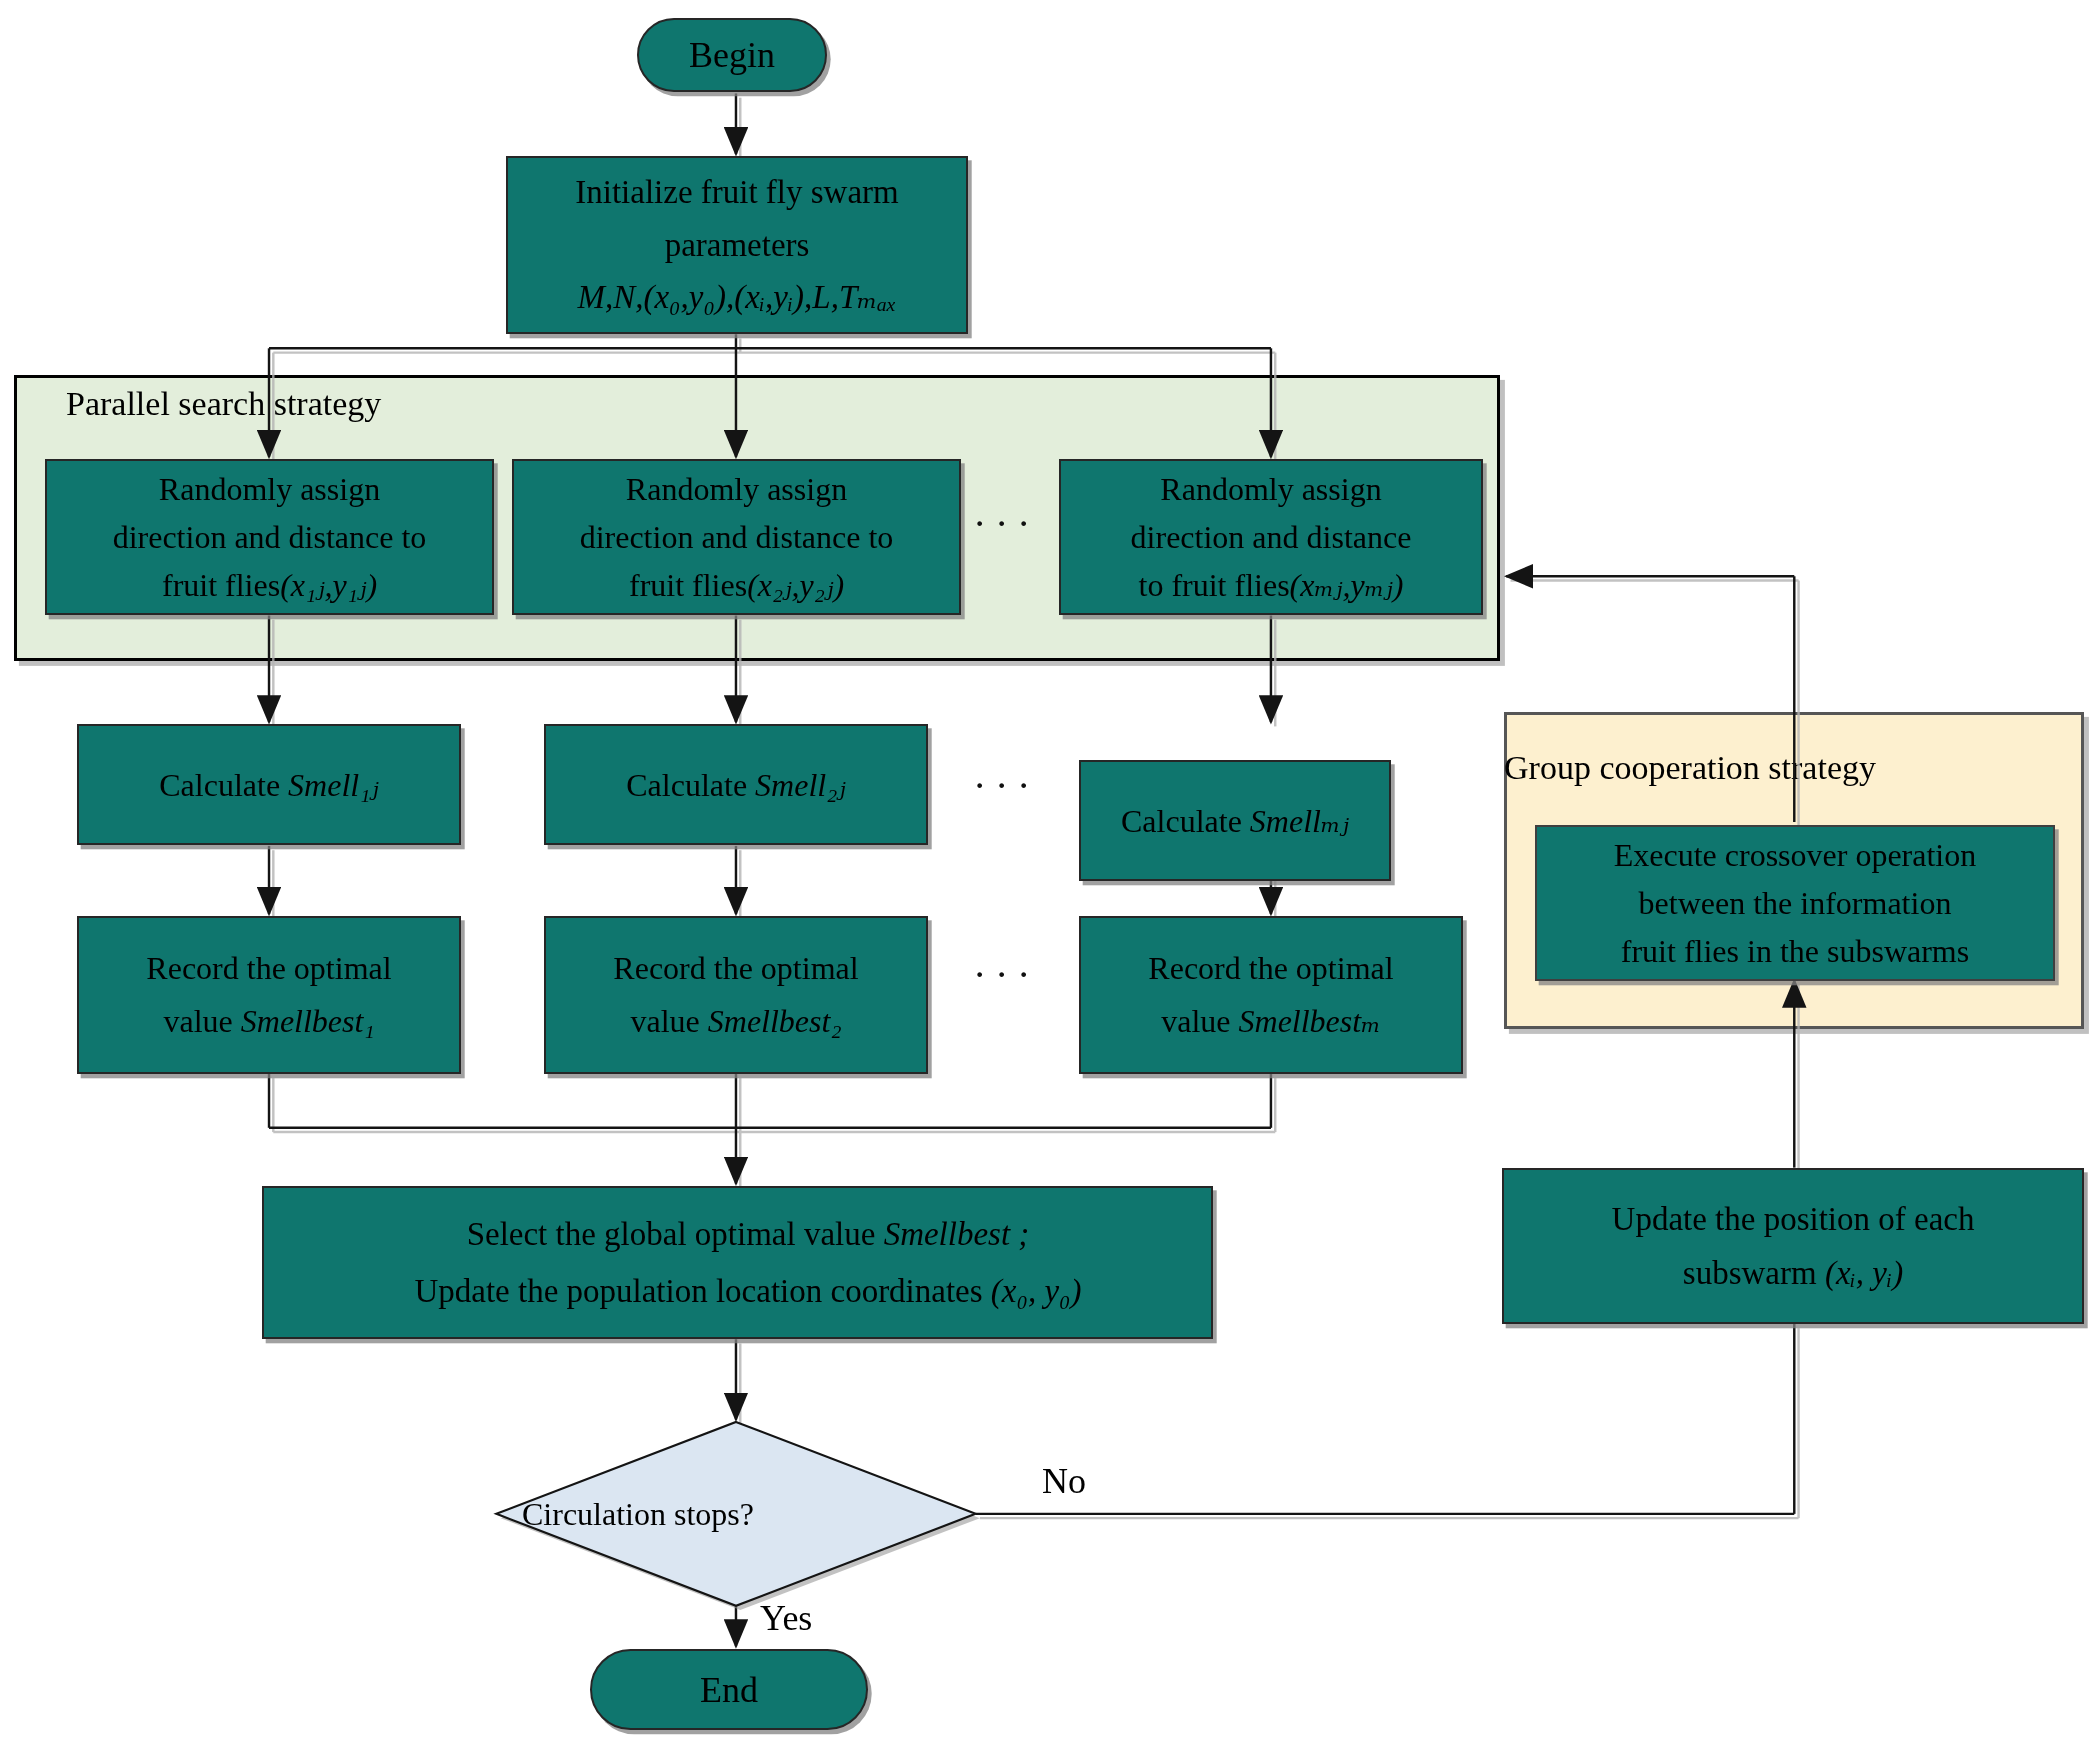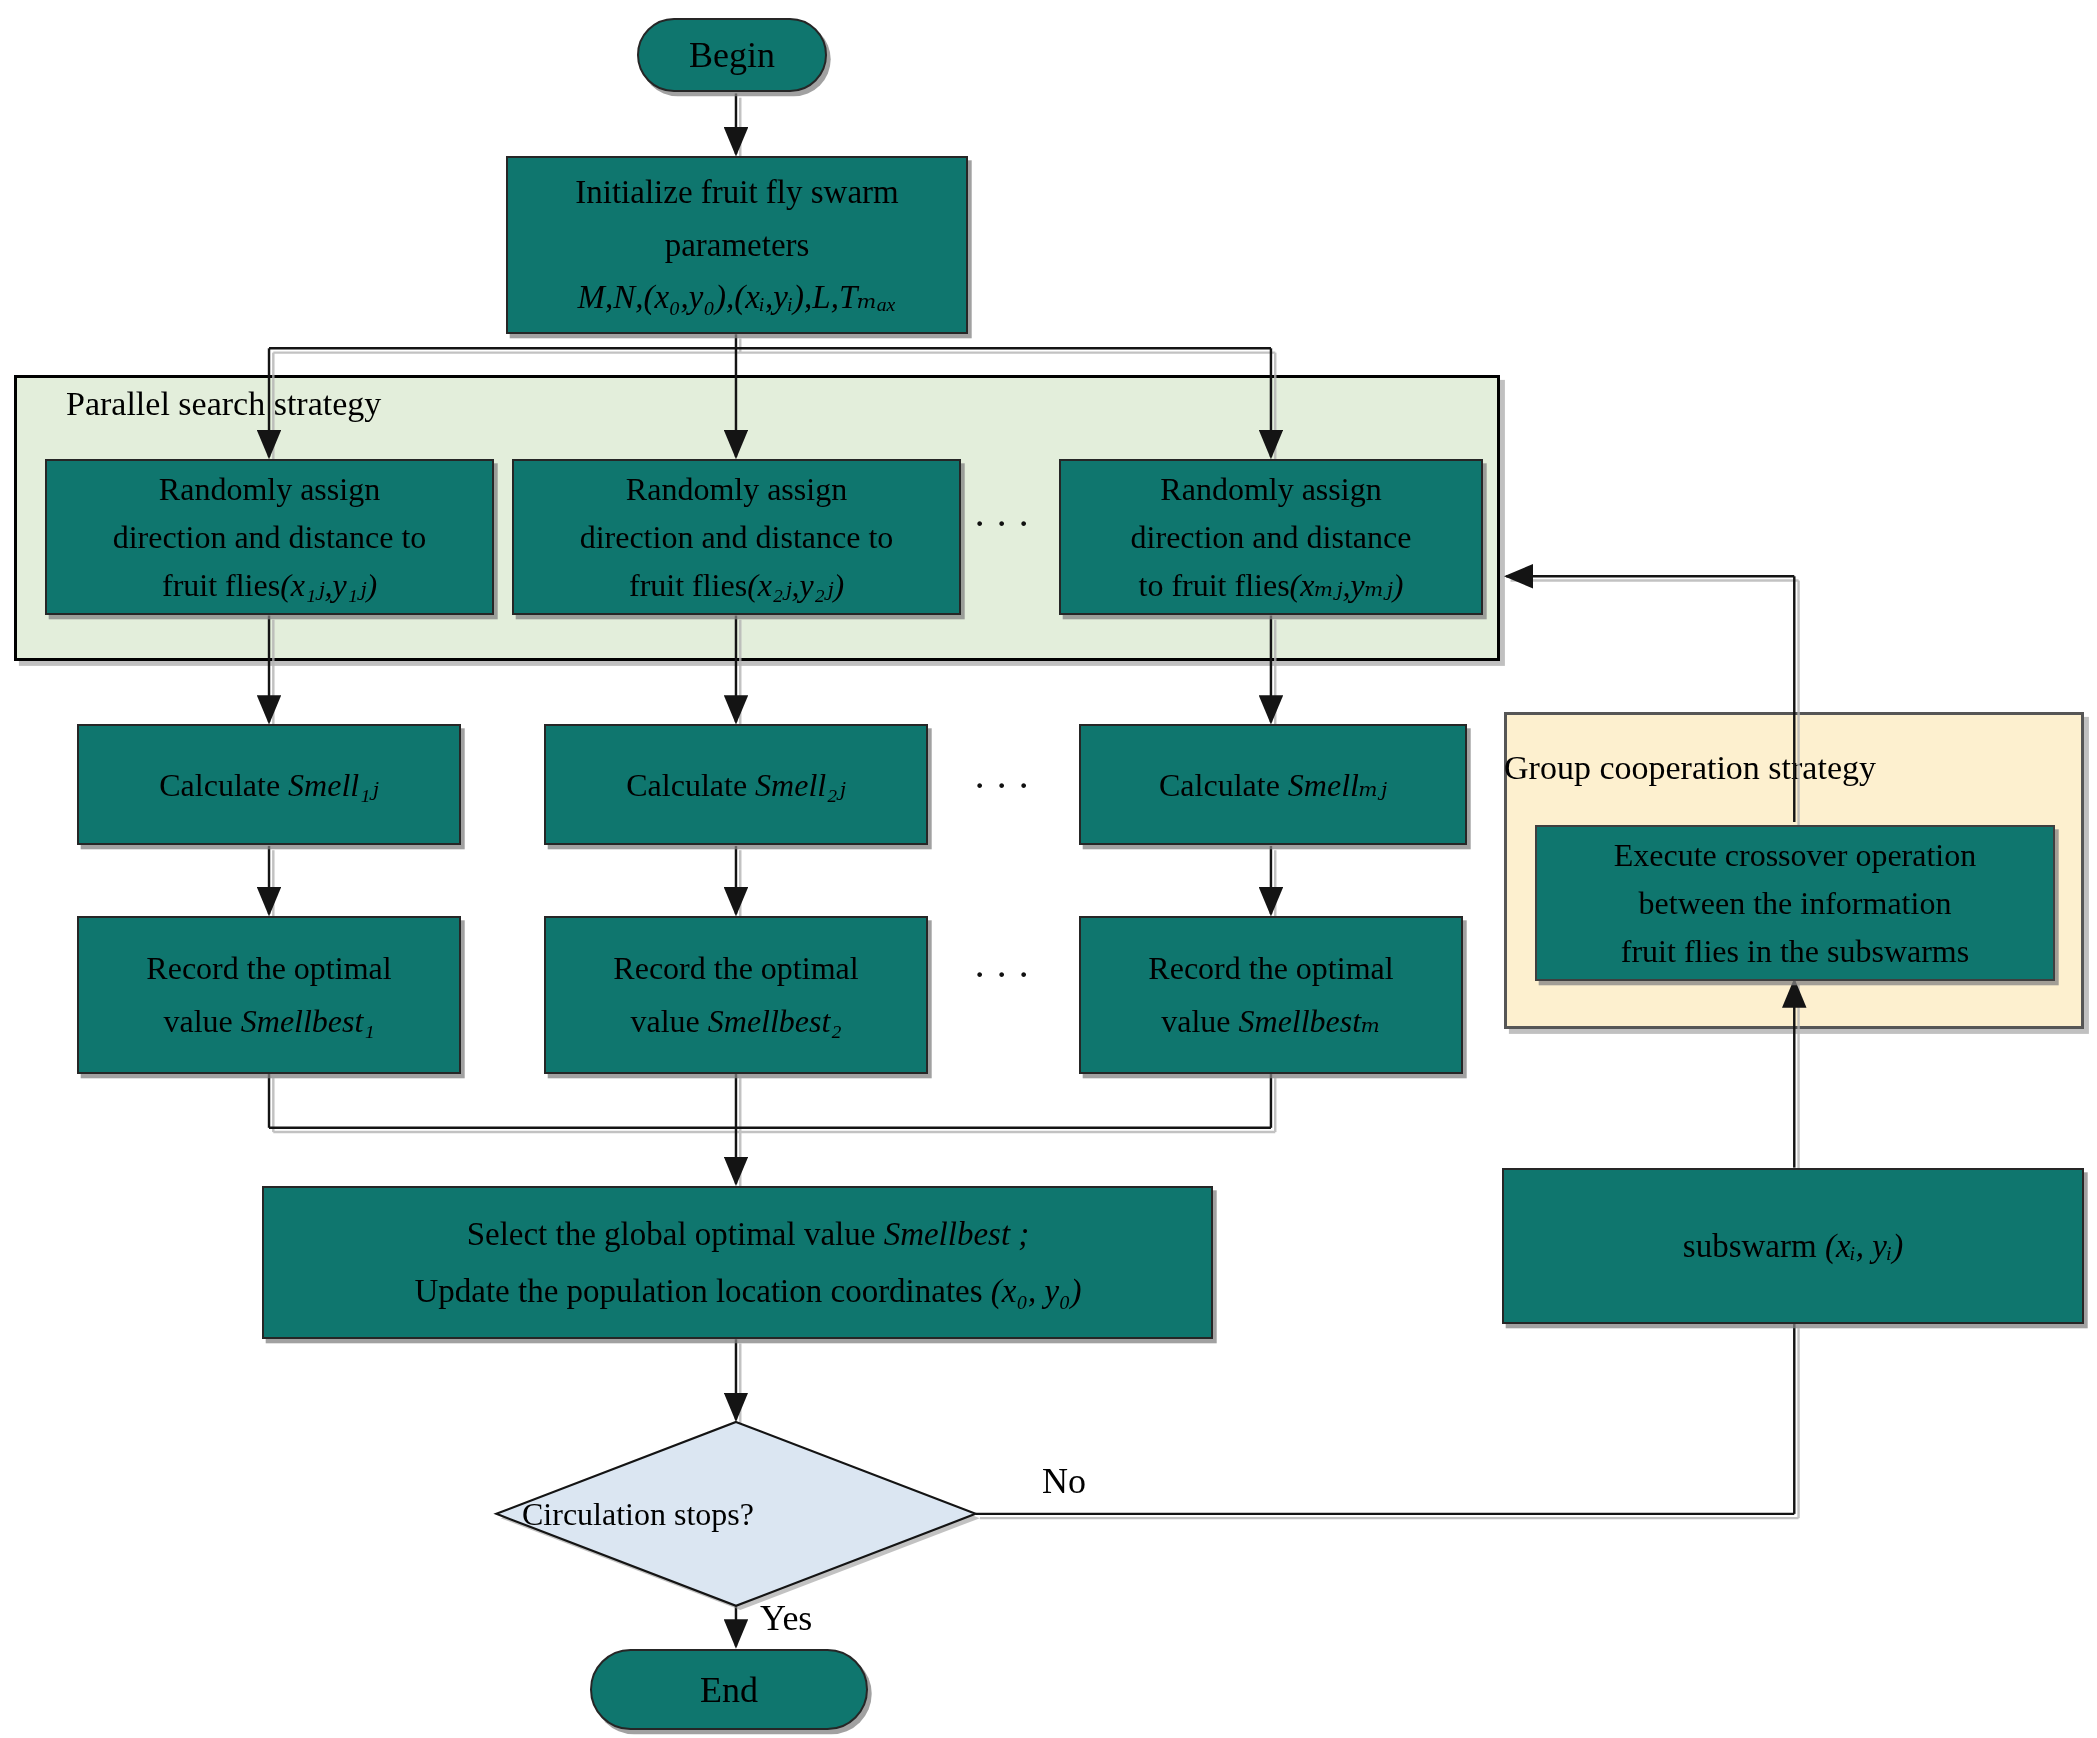--- a/index.html
+++ b/index.html
@@ -167,21 +167,21 @@
     <div class="line">direction and distance</div>
     <div class="line"><span>to fruit flies</span><span class="math">(xₘⱼ,yₘⱼ)</span></div>
   </div>
 
   <div class="abs node" style="left:77px; top:724px; width:384px; height:121px;">
     <div class="line"><span>Calculate </span><span class="math">Smell₁ⱼ</span></div>
   </div>
   <div class="abs node" style="left:544px; top:724px; width:384px; height:121px;">
     <div class="line"><span>Calculate </span><span class="math">Smell₂ⱼ</span></div>
   </div>
-  <div class="abs node" style="left:1079px; top:724px; width:388px; height:121px;text-align:right;">
+  <div class="abs node" style="left:1079px; top:760px; width:312px; height:121px;text-align:right;">
     <div class="line"><span>Calculate </span><span class="math">Smellₘⱼ</span></div>
   </div>
 
   <div class="abs node" style="left:77px; top:916px; width:384px; height:158px; line-height:1.65;">
     <div class="line">Record the optimal</div>
     <div class="line"><span>value </span><span class="math">Smellbest₁</span></div>
   </div>
   <div class="abs node" style="left:544px; top:916px; width:384px; height:158px; line-height:1.65;">
     <div class="line">Record the optimal</div>
     <div class="line"><span>value </span><span class="math">Smellbest₂</span></div>
@@ -211,17 +211,18 @@
     <div class="line">End</div>
   </div>
 
   <div class="abs node" style="left:1535px; top:825px; width:520px; height:156px; border-color:#3f3f3f; line-height:1.5;">
     <div class="line">Execute crossover operation</div>
     <div class="line">between the information</div>
     <div class="line">fruit flies in the subswarms</div>
   </div>
 
   <div class="abs node" style="left:1502px; top:1168px; width:582px; height:156px; font-size:33px; line-height:1.65;">
+    <div class="line">Update the position of each</div>
     <div class="line"><span>subswarm </span><span class="math">(xᵢ, yᵢ)</span></div>
   </div>
 
 </div>
 
 
 </body></html>

